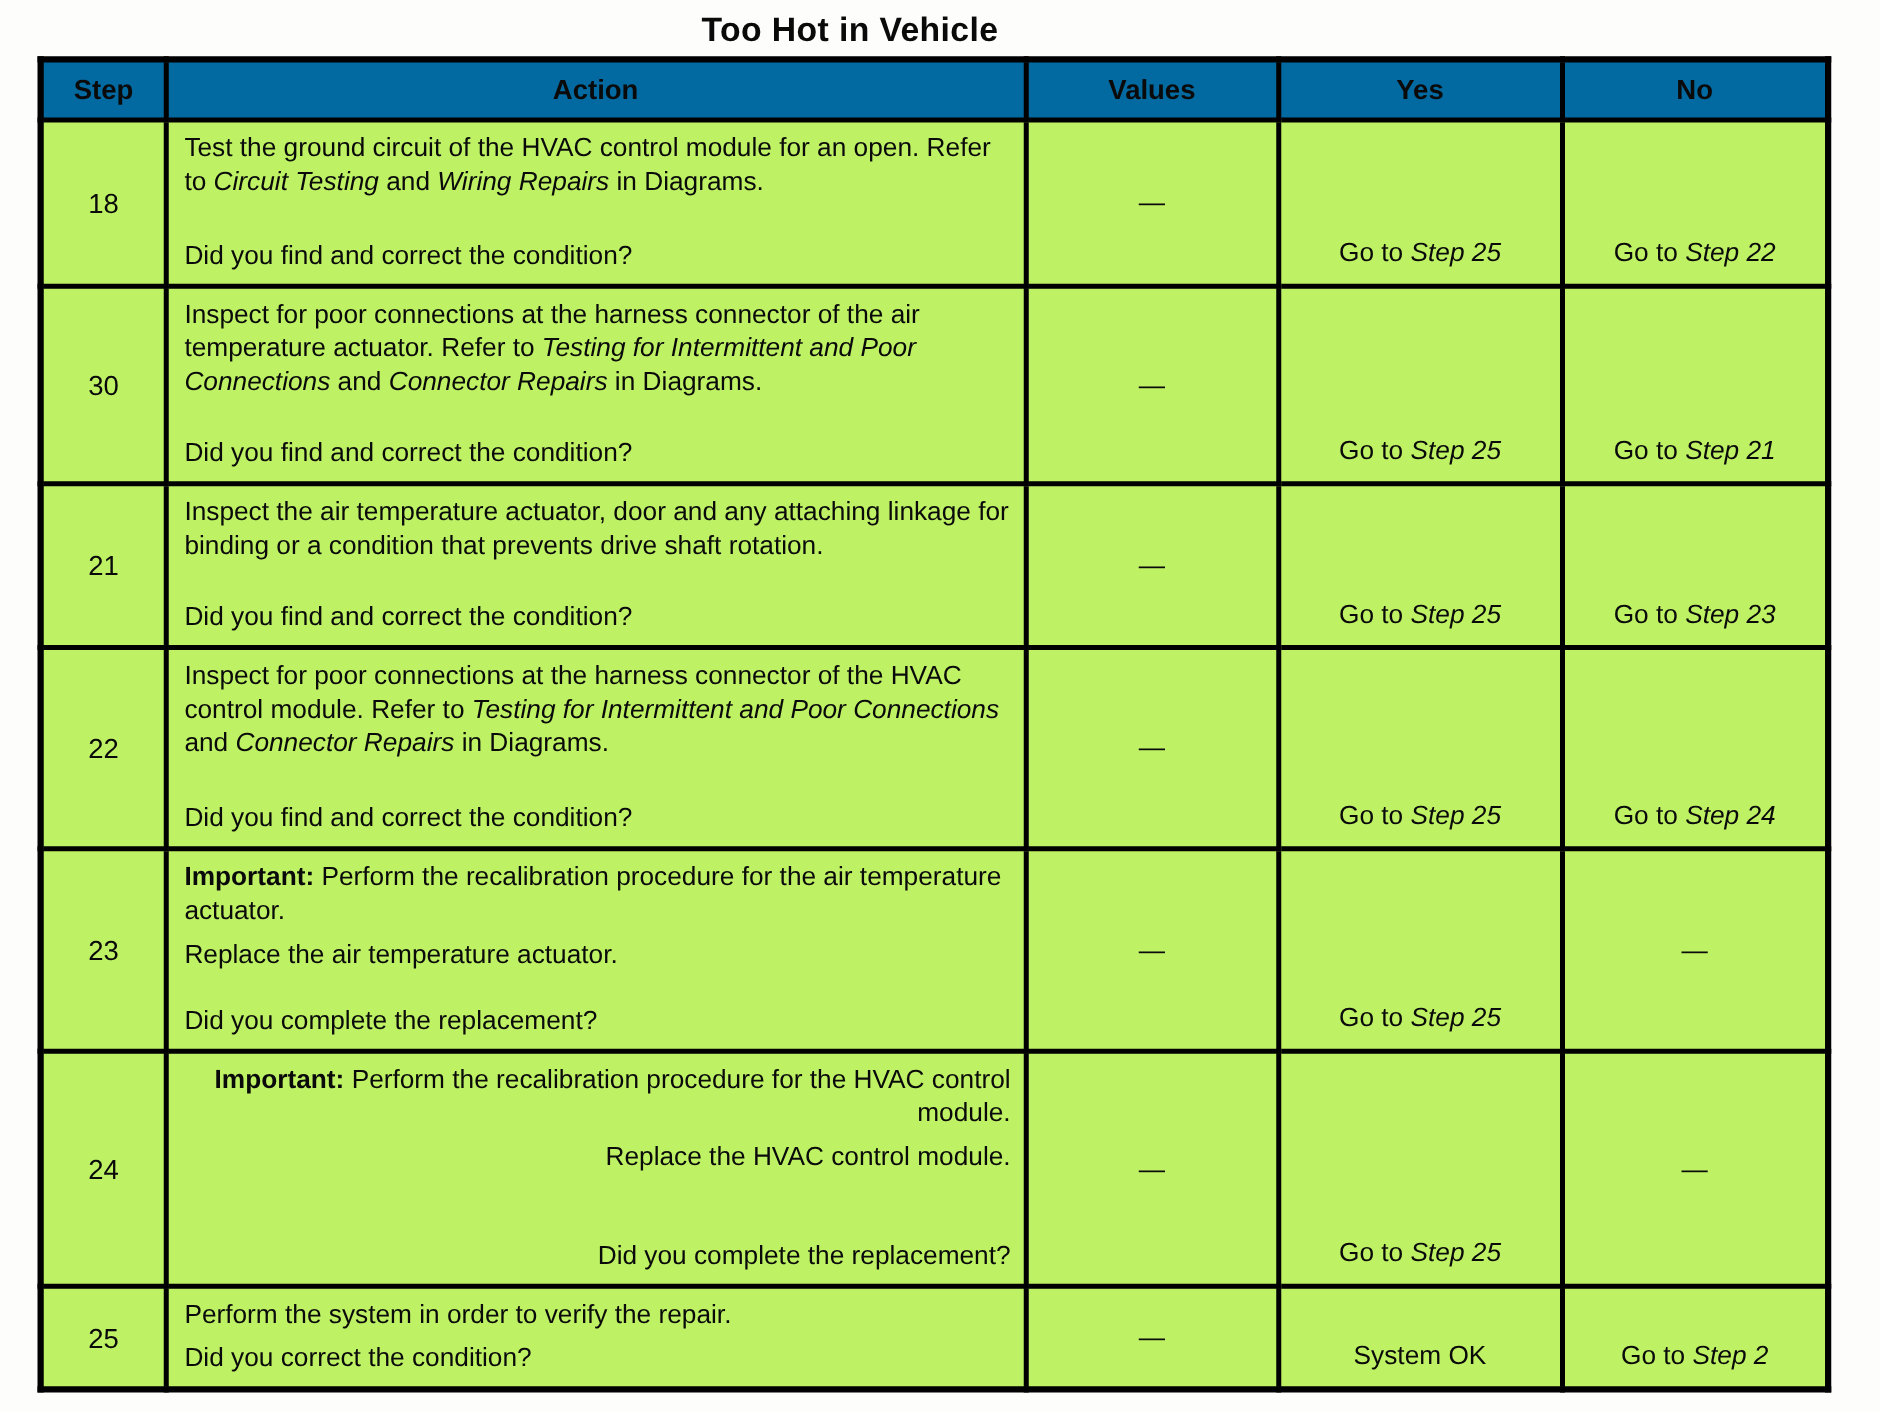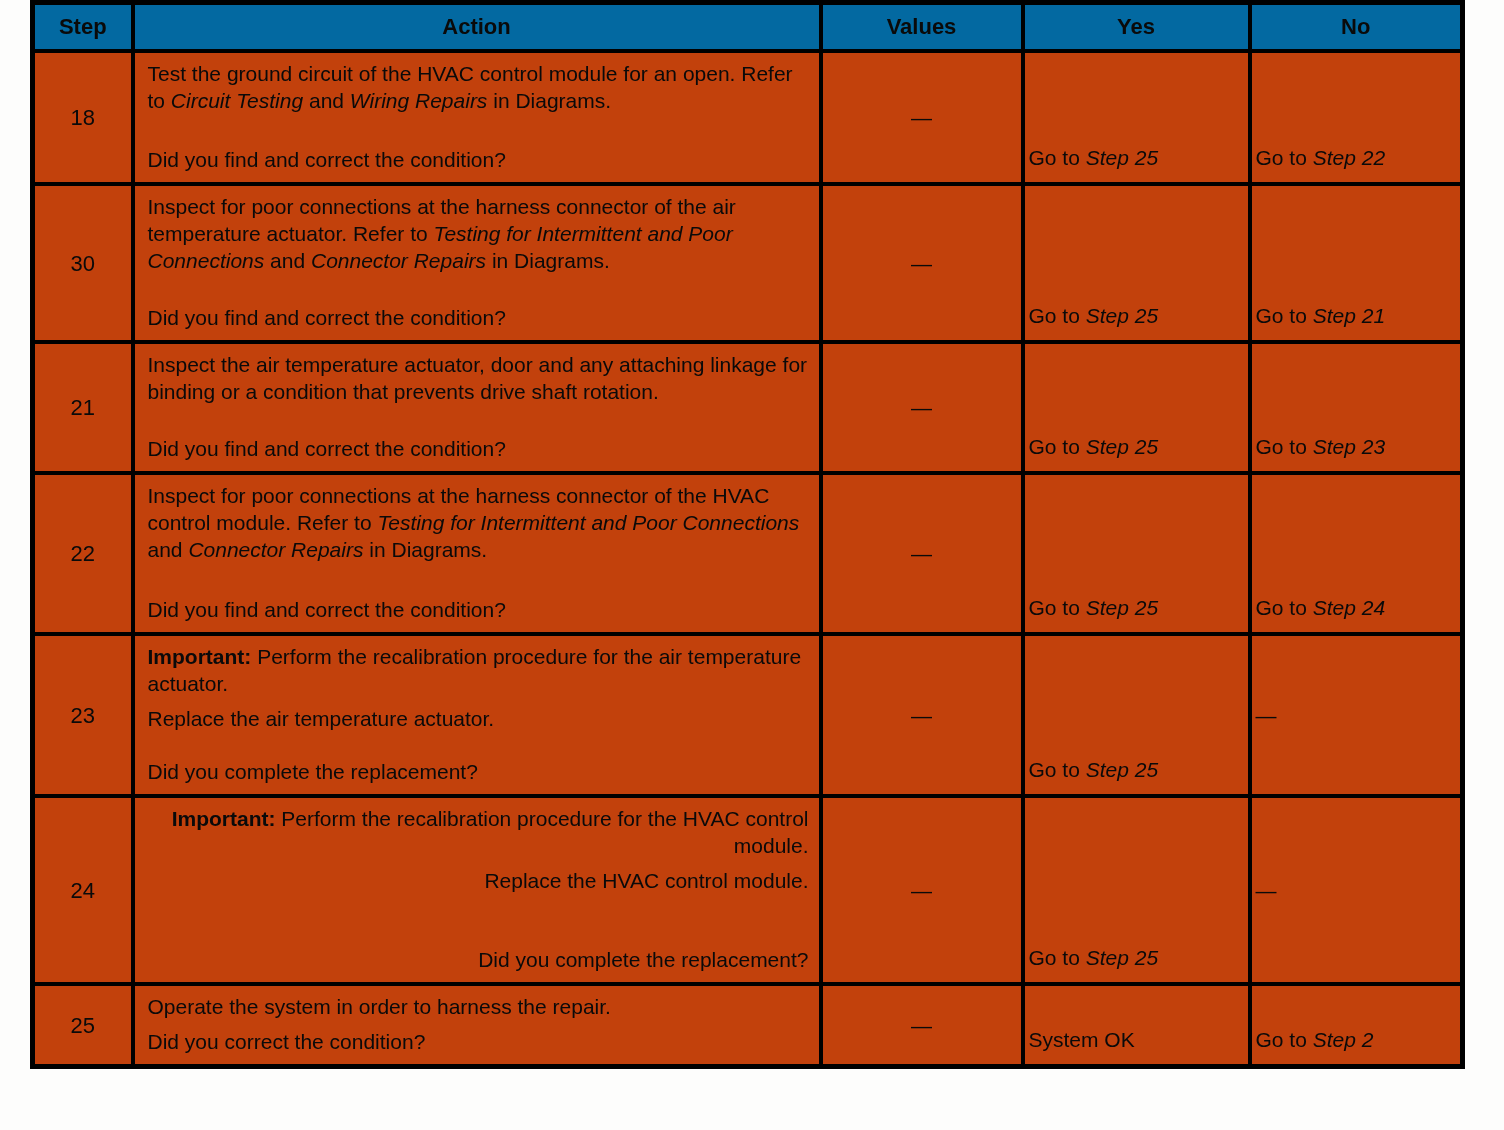--- a/index.html
+++ b/index.html
@@ -36,21 +36,21 @@
     font-size: 22px;
     font-weight: bold;
     padding: 9px 4px;
     text-align: center;
     background: #0369a1;
   }
   td {
     border: 4px solid #000;
     font-size: 21px;
     line-height: 27px;
-    background: #c2410c;
+    background: #bef264;
   }
   td.step-cell {
     text-align: center;
     vertical-align: middle;
     font-size: 22px;
   }
   td.action-cell { padding: 0; vertical-align: top; }
   .action-inner {
     display: flex;
     flex-direction: column;
@@ -58,33 +58,35 @@
     box-sizing: content-box;
   }
   .para { margin: 0 0 8px 0; }
   .question { margin-top: auto; }
   td.values-cell {
     vertical-align: middle;
     text-align: center;
   }
   td.goto-cell {
     vertical-align: bottom;
+    text-align: center;
     padding: 6px 4px 11px 4px;
   }
   td.goto-cell.mid {
     vertical-align: middle;
     padding-bottom: 6px;
   }
   .it { font-style: italic; }
   .bd { font-weight: bold; }
 </style>
 </head>
 <body>
 
 <div class="page">
+  <div class="title">Too Hot in Vehicle</div>
   <table class="diag">
     <colgroup>
       <col style="width:100px">
       <col style="width:688px">
       <col style="width:202px">
       <col style="width:227px">
       <col style="width:213px">
     </colgroup>
     <thead>
       <tr>
@@ -167,21 +169,21 @@
             </div>
           </td>
           <td class="values-cell">—</td>
           <td class="goto-cell"><span>Go to </span><span class="it">Step 25</span></td>
           <td class="goto-cell mid"><span>—</span></td>
         </tr>
         <tr>
           <td class="step-cell">25</td>
           <td class="action-cell">
             <div class="action-inner" style="min-height: 53px;">
-              <p class="para"><span>Operate the system in order to harness the repair.</span></p>
+              <p class="para"><span>Perform the system in order to verify the repair.</span></p>
               <div class="question">Did you correct the condition?</div>
             </div>
           </td>
           <td class="values-cell">—</td>
           <td class="goto-cell"><span>System OK</span></td>
           <td class="goto-cell"><span>Go to </span><span class="it">Step 2</span></td>
         </tr>
       </tbody>
   </table>
 </div>

